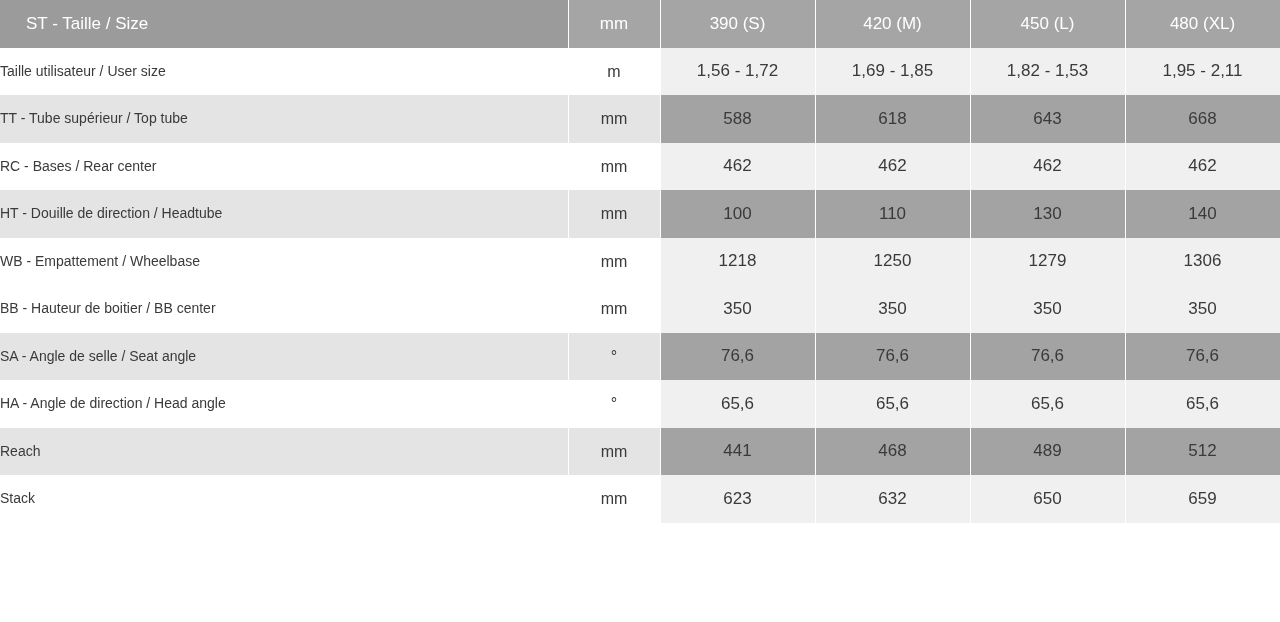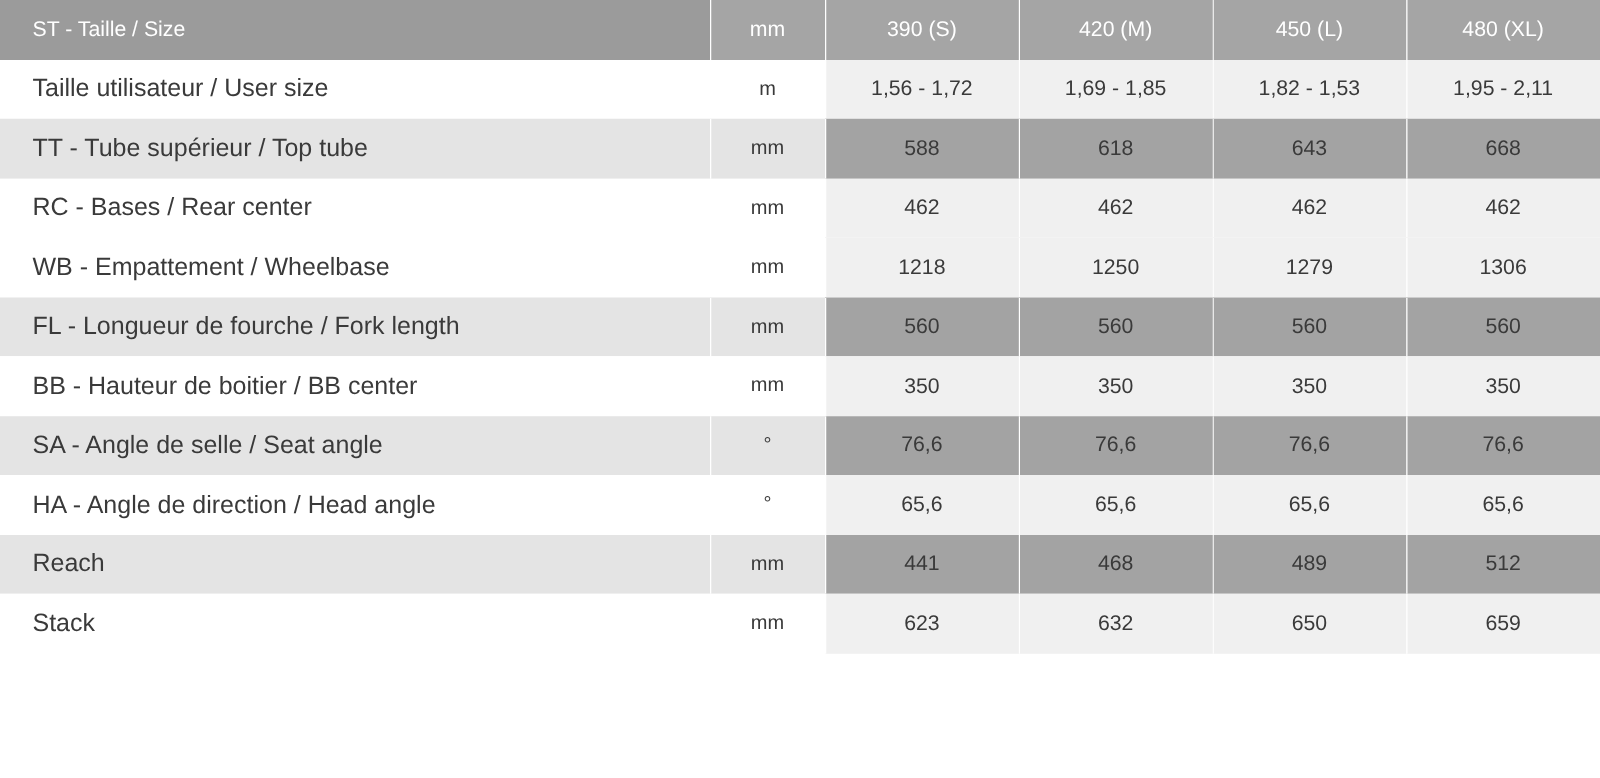--- a/index.html
+++ b/index.html
@@ -47,23 +47,22 @@
   }
   thead th.unit-head,
   thead th.size-head {
     text-align: center;
     background: #a5a5a5;
   }
   thead th.size-head { background: #a5a5a5; }
 
   tbody td.label {
     text-align: left;
-    padding-left: 26px;
     color: #3a3a3a;
-    font-size: 20px;
+    font-size: 14px;
   }
   tbody td.unit {
     text-align: center;
     color: #3a3a3a;
     font-size: 16px;
   }
   tbody td.val {
     text-align: center;
     color: #3a3a3a;
     font-size: 17px;
@@ -129,35 +128,35 @@
         <td class="val">668</td>
       </tr>
       <tr class="odd">
         <td class="label">RC - Bases / Rear center</td>
         <td class="unit">mm</td>
         <td class="val">462</td>
         <td class="val">462</td>
         <td class="val">462</td>
         <td class="val">462</td>
       </tr>
+      <tr class="even">
+        <td class="label">HT - Douille de direction / Headtube</td>
+        <td class="unit">mm</td>
+        <td class="val">100</td>
+        <td class="val">110</td>
+        <td class="val">130</td>
+        <td class="val">140</td>
+      </tr>
       <tr class="odd">
         <td class="label">WB - Empattement / Wheelbase</td>
         <td class="unit">mm</td>
         <td class="val">1218</td>
         <td class="val">1250</td>
         <td class="val">1279</td>
         <td class="val">1306</td>
-      </tr>
-      <tr class="even">
-        <td class="label">FL - Longueur de fourche / Fork length</td>
-        <td class="unit">mm</td>
-        <td class="val">560</td>
-        <td class="val">560</td>
-        <td class="val">560</td>
-        <td class="val">560</td>
       </tr>
       <tr class="odd">
         <td class="label">BB - Hauteur de boitier / BB center</td>
         <td class="unit">mm</td>
         <td class="val">350</td>
         <td class="val">350</td>
         <td class="val">350</td>
         <td class="val">350</td>
       </tr>
       <tr class="even">

